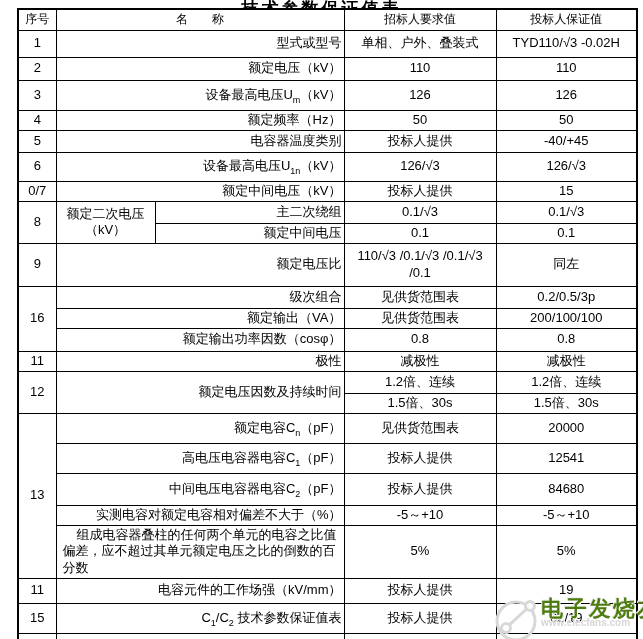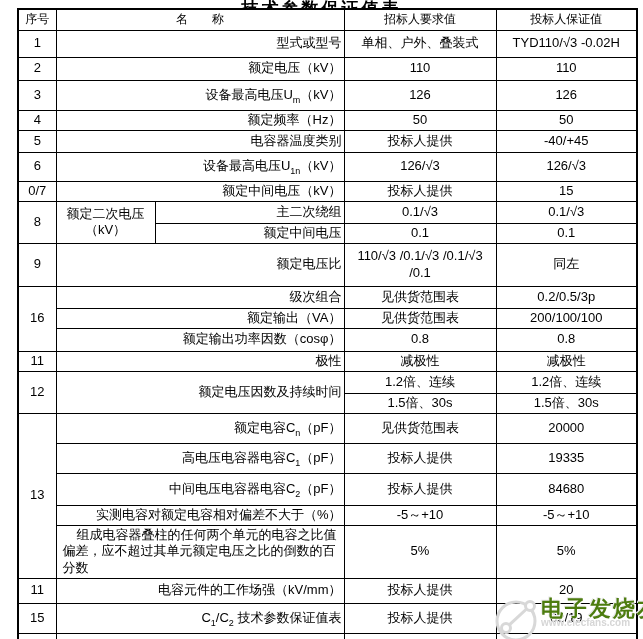--- a/index.html
+++ b/index.html
@@ -166,42 +166,42 @@
     </tr>
     <tr style="height:30px">
       <td rowspan="5">13</td>
       <td colspan="2" class="name"><span>额定电容C</span><sub>n</sub><span>（pF）</span></td>
       <td>见供货范围表</td>
       <td>20000</td>
     </tr>
     <tr style="height:30px">
       <td colspan="2" class="name"><span>高电压电容器电容C</span><sub>1</sub><span>（pF）</span></td>
       <td>投标人提供</td>
-      <td>19335</td>
+      <td>12541</td>
     </tr>
     <tr style="height:32px">
       <td colspan="2" class="name"><span>中间电压电容器电容C</span><sub>2</sub><span>（pF）</span></td>
       <td>投标人提供</td>
       <td>84680</td>
     </tr>
     <tr style="height:20px">
       <td colspan="2" class="name">实测电容对额定电容相对偏差不大于（%）</td>
       <td>-5～+10</td>
       <td>-5～+10</td>
     </tr>
     <tr style="height:53px">
       <td colspan="2" class="indent">组成电容器叠柱的任何两个单元的电容之比值偏差，应不超过其单元额定电压之比的倒数的百分数</td>
       <td>5%</td>
       <td>5%</td>
     </tr>
     <tr style="height:25px">
       <td>11</td>
       <td colspan="2" class="name">电容元件的工作场强（kV/mm）</td>
       <td>投标人提供</td>
-      <td>20</td>
+      <td>19</td>
     </tr>
     <tr style="height:30px">
       <td>15</td>
       <td colspan="2" class="name"><span>C</span><sub>1</sub><span>/C</span><sub>2</sub><span> 技术参数保证值表</span></td>
       <td>投标人提供</td>
       <td>62/19</td>
     </tr>
     <tr style="height:12px">
       <td></td>
       <td colspan="2" class="name"></td>

